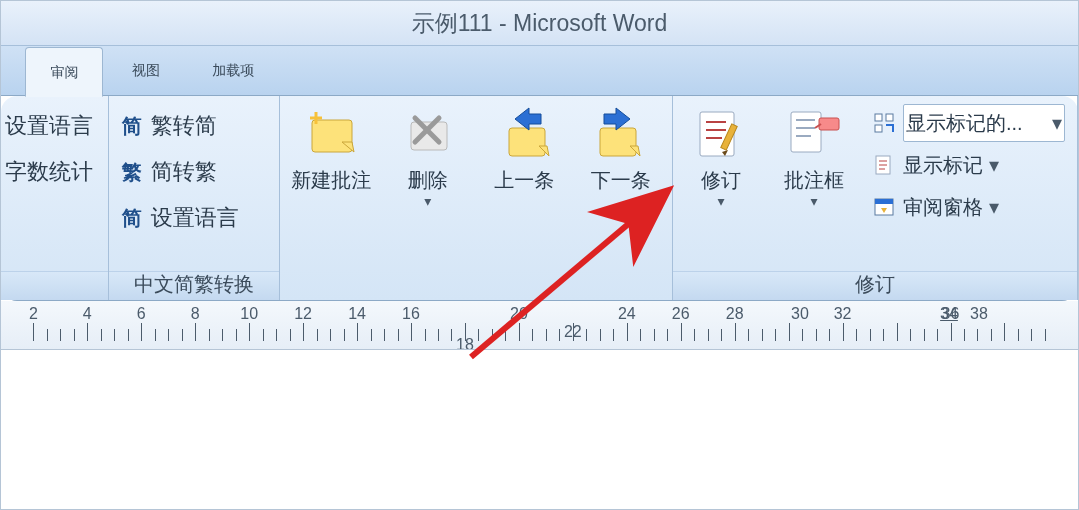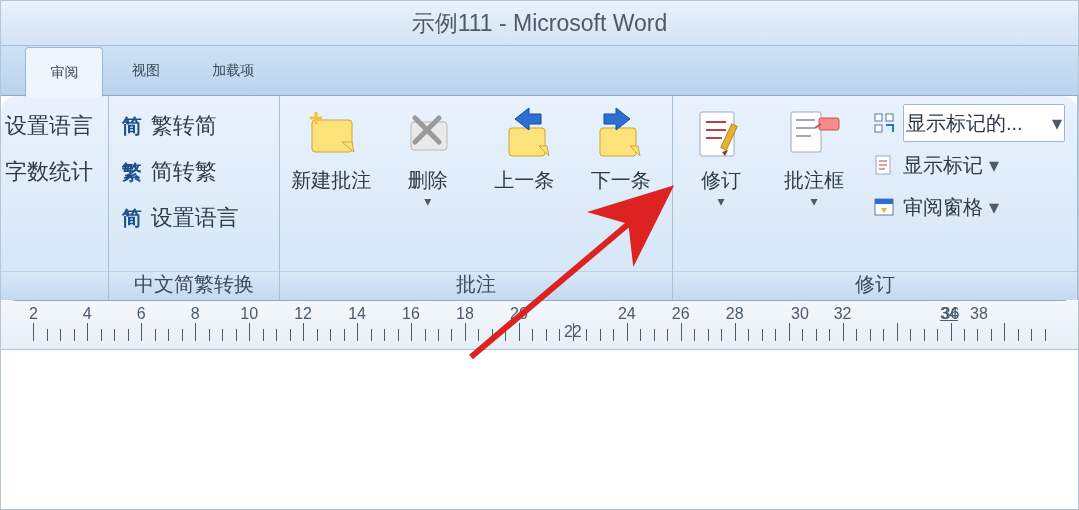--- a/index.html
+++ b/index.html
@@ -142,21 +142,20 @@
             <svg width="58" height="58" viewBox="0 0 58 58">
               <rect x="8" y="22" width="36" height="28" rx="3" fill="#fde27a" stroke="#caa63a"></rect>
               <polygon points="38,40 48,50 46,40" fill="#fde27a" stroke="#caa63a"></polygon>
               <path d="M12 8 h12 v-6 l14 11 l-14 11 v-6 h-12 z" fill="#2b6fd4" stroke="#154d9a"></path>
             </svg>
           </span>
           <span class="lbl" data-interactable="false">下一条</span>
         </div>
 
       </div>
-      <div class="group-label" data-interactable="false">批注</div>
     </div>
 
     <div class="group" style="flex:1;" data-interactable="false">
       <div class="group-body" style="gap:6px;">
 
         <div class="bigbtn" style="width:80px;" data-interactable="true">
           <span class="ico" data-interactable="false">
             <svg width="58" height="58" viewBox="0 0 58 58">
               <rect x="8" y="6" width="34" height="44" rx="2" fill="#ffffff" stroke="#9aaac0"></rect>
               <line x1="14" y1="16" x2="34" y2="16" stroke="#b94242" stroke-width="2"></line>
@@ -266,21 +265,21 @@
         <div class="num" data-interactable="false" style="left: 356.07px;">14</div>
         <div class="tick major" data-interactable="false" style="left: 356.07px;"></div>
         <div class="tick" data-interactable="false" style="left: 369.558px;"></div>
         <div class="tick" data-interactable="false" style="left: 383.045px;"></div>
         <div class="tick" data-interactable="false" style="left: 396.533px;"></div>
         <div class="num" data-interactable="false" style="left: 410.02px;">16</div>
         <div class="tick major" data-interactable="false" style="left: 410.02px;"></div>
         <div class="tick" data-interactable="false" style="left: 423.507px;"></div>
         <div class="tick" data-interactable="false" style="left: 436.995px;"></div>
         <div class="tick" data-interactable="false" style="left: 450.482px;"></div>
-        <div class="num" data-interactable="false" style="left: 463.97px;">18</div>
+        <div class="num" data-interactable="false" style="left: 463.97px; margin-top: 31px;">18</div>
         <div class="tick major" data-interactable="false" style="left: 463.97px;"></div>
         <div class="tick" data-interactable="false" style="left: 477.457px;"></div>
         <div class="tick" data-interactable="false" style="left: 490.945px;"></div>
         <div class="tick" data-interactable="false" style="left: 504.433px;"></div>
         <div class="num" data-interactable="false" style="left: 517.92px;">20</div>
         <div class="tick major" data-interactable="false" style="left: 517.92px;"></div>
         <div class="tick" data-interactable="false" style="left: 531.407px;"></div>
         <div class="tick" data-interactable="false" style="left: 544.895px;"></div>
         <div class="tick" data-interactable="false" style="left: 558.382px;"></div>
         <div class="num" data-interactable="false" style="left: 571.87px; margin-top: 18px;">22</div>

